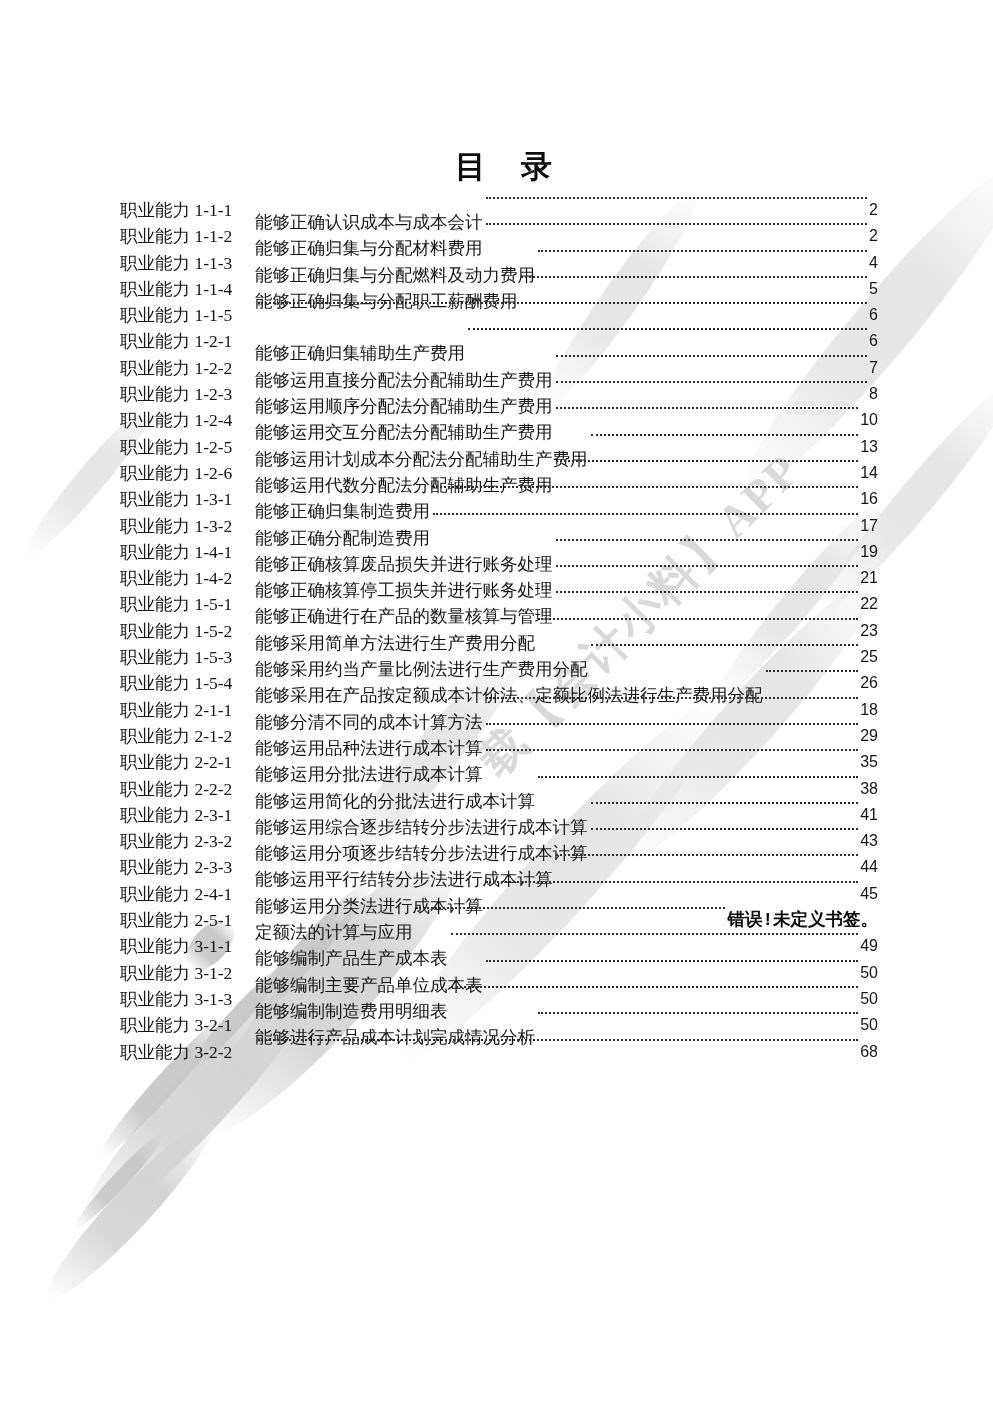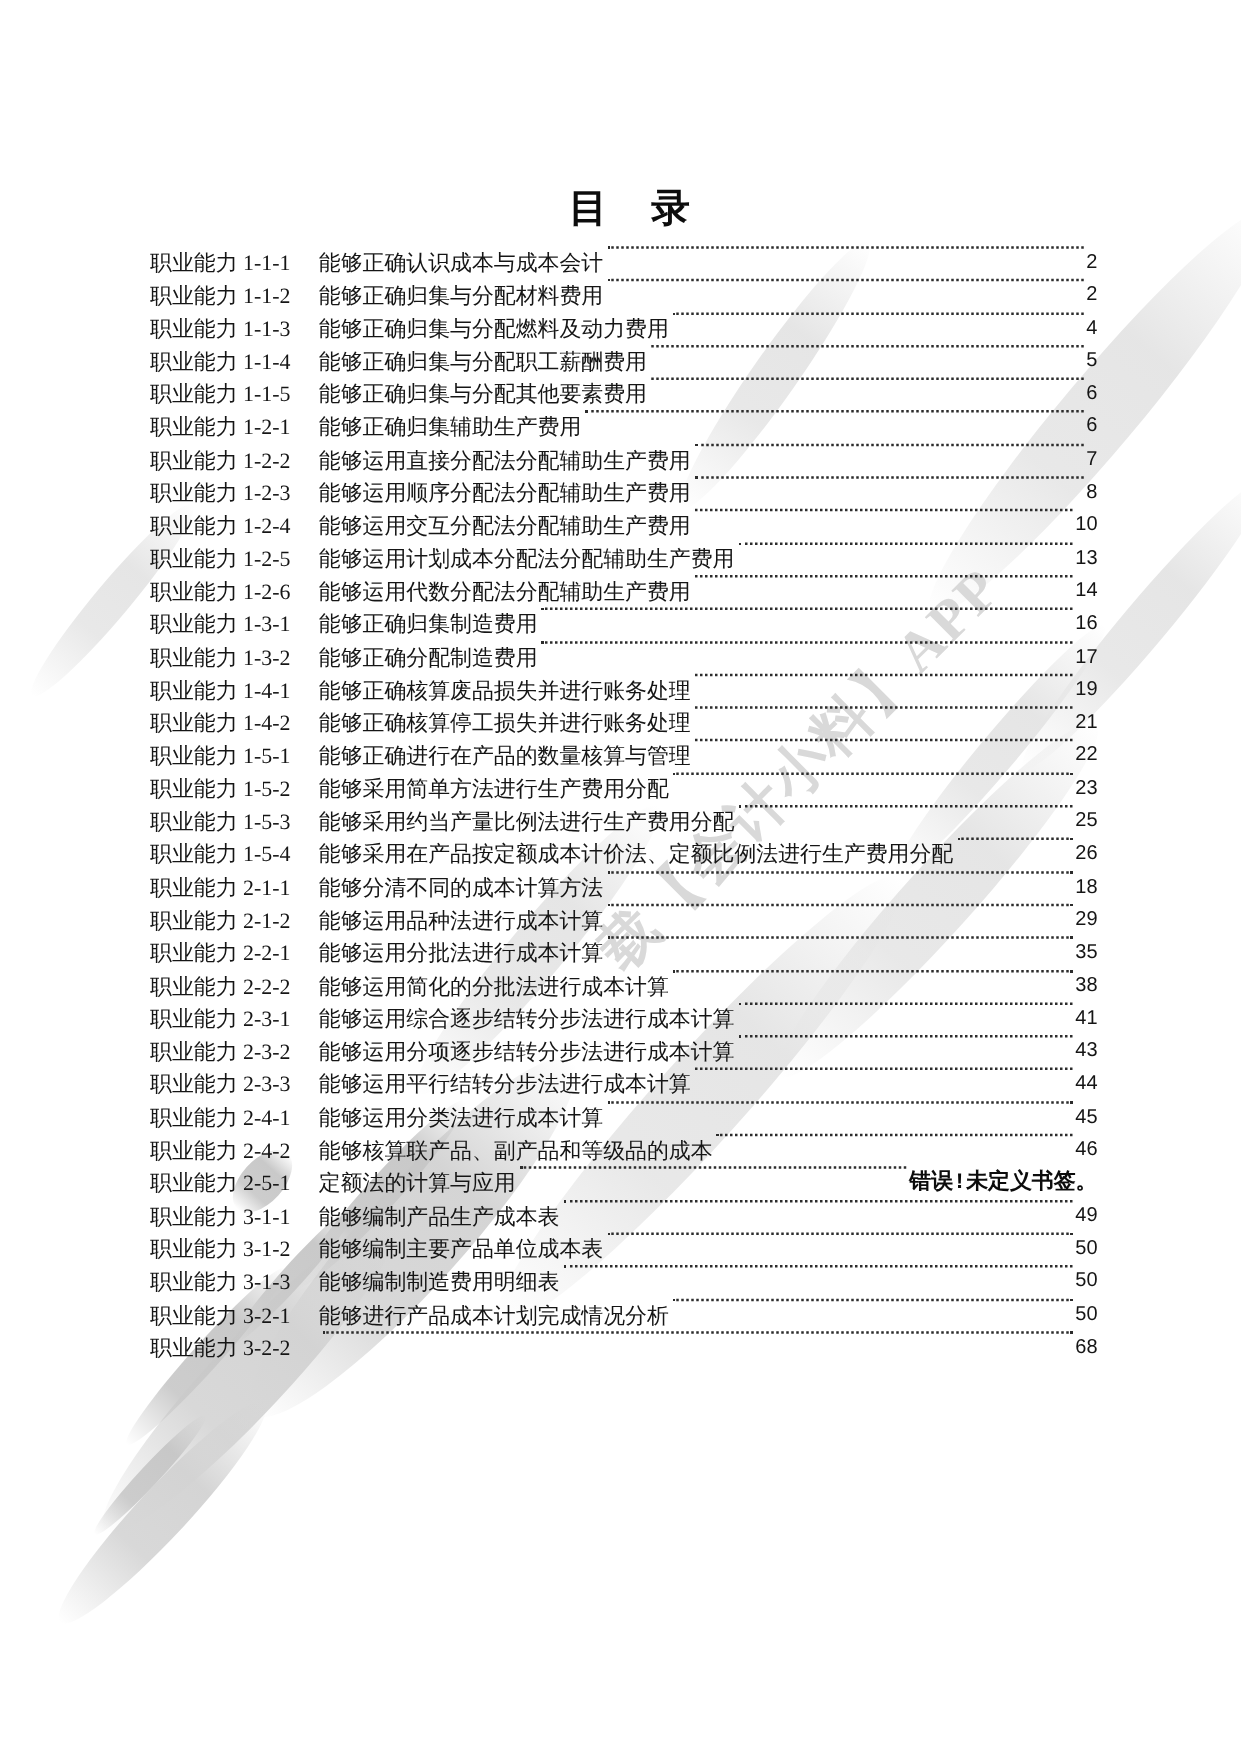--- a/index.html
+++ b/index.html
@@ -77,21 +77,21 @@
   }
   .row {
     display: flex;
     align-items: flex-start;
     height: 26.3px;
     line-height: 26.3px;
     font-size: 17.5px;
     white-space: nowrap;
   }
   .label { flex: none; width: 135px; }
-  .entry-title { flex: none; }
+  .entry-title { flex: none; margin-top: 12px; }
   .dots {
     flex: 1 1 auto;
     min-width: 10px;
     border-bottom: 2px dotted #2c2c2c;
     margin: 0 2px 6px 3px;
   }
   .pagenum {
     flex: none;
     font-family: "Liberation Sans", "DejaVu Sans", sans-serif;
     font-size: 16px;
@@ -151,21 +151,20 @@
       <span class="pagenum">4</span>
     </div>
       <div class="row">
       <span class="label">职业能力 1-1-4</span>
       <span class="entry-title">能够正确归集与分配职工薪酬费用</span>
       <span class="dots"></span>
       <span class="pagenum">5</span>
     </div>
       <div class="row">
       <span class="label">职业能力 1-1-5</span>
-      <span class="entry-title">能够正确归集与分配其他要素费用</span>
       <span class="dots"></span>
       <span class="pagenum">6</span>
     </div>
       <div class="row">
       <span class="label">职业能力 1-2-1</span>
       <span class="entry-title">能够正确归集辅助生产费用</span>
       <span class="dots"></span>
       <span class="pagenum">6</span>
     </div>
       <div class="row">
@@ -286,26 +285,20 @@
       <span class="label">职业能力 2-3-3</span>
       <span class="entry-title">能够运用平行结转分步法进行成本计算</span>
       <span class="dots"></span>
       <span class="pagenum">44</span>
     </div>
       <div class="row">
       <span class="label">职业能力 2-4-1</span>
       <span class="entry-title">能够运用分类法进行成本计算</span>
       <span class="dots"></span>
       <span class="pagenum">45</span>
-    </div>
-      <div class="row">
-      <span class="label">职业能力 2-4-2</span>
-      <span class="entry-title">能够核算联产品、副产品和等级品的成本</span>
-      <span class="dots"></span>
-      <span class="pagenum">46</span>
     </div>
       <div class="row error">
       <span class="label">职业能力 2-5-1</span>
       <span class="entry-title">定额法的计算与应用</span>
       <span class="dots"></span>
       <span class="pagenum">错误!未定义书签。</span>
     </div>
       <div class="row">
       <span class="label">职业能力 3-1-1</span>
       <span class="entry-title">能够编制产品生产成本表</span>

